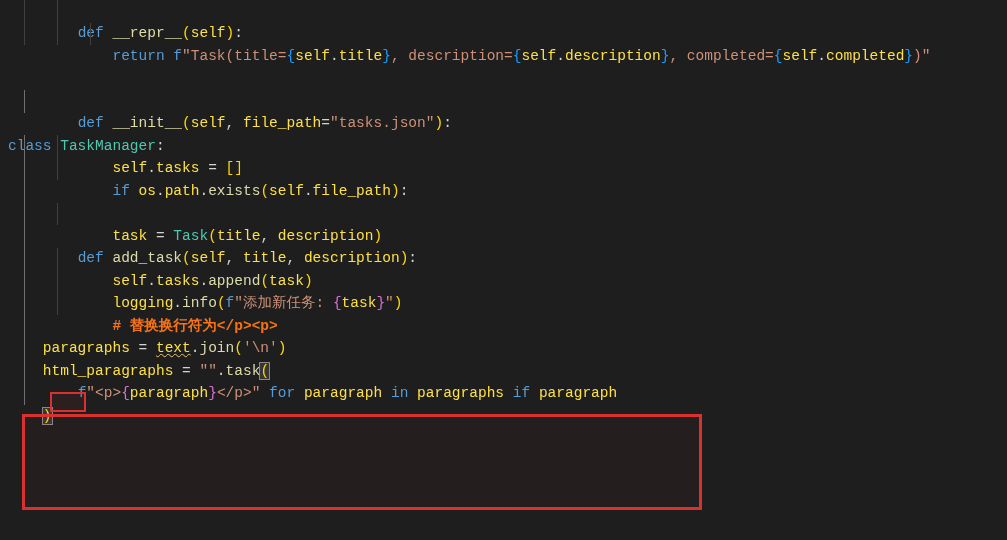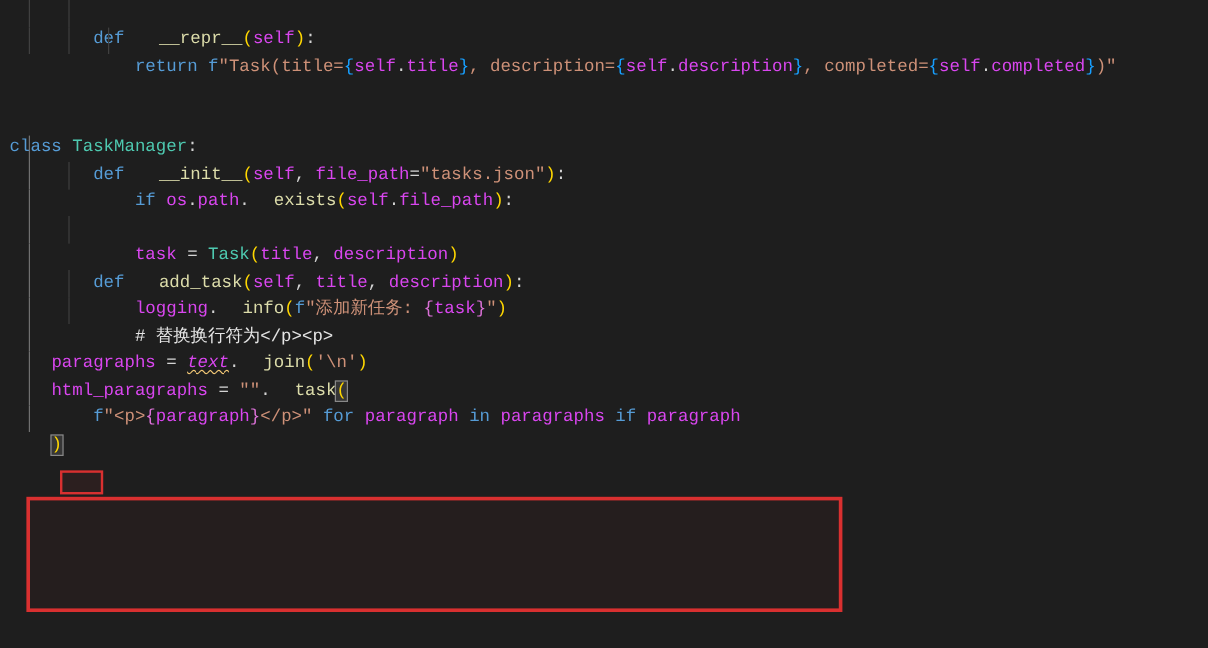--- a/index.html
+++ b/index.html
@@ -27,26 +27,26 @@
   }
   .indent-guide {
     position: absolute;
     top: 0;
     bottom: 0;
     width: 1px;
     background: #404040;
   }
   .indent-guide.active { background: #707070; }
   .kw { color: #569cd6; }        
-  .fn { color: #dcdcaa; margin-left: 20px; }        
+  .fn { color: #dcdcaa; }        
   .cls { color: #4ec9b0; }       
-  .self { color: #d946ef; }      
+  .self { color: #fde047; }      
   .str { color: #ce9178; }       
   .fstr { color: #569cd6; }
-  .comment { color: #e5e5e5; }
+  .comment { color: #f97316; font-weight: bold; }
   .paren { color: #ffd700; }
   .paren2 { color: #da70d6; }
   .brace { color: #179fff; }
   .plain { color: #d4d4d4; }
   .op { color: #d4d4d4; }
   .matchbg { background: rgba(100,100,100,0.35); border:1px solid #888; margin:-1px; }
 
   .highlight-small {
     position: absolute;
     border: 2px solid #d93030;
@@ -57,64 +57,69 @@
     position: absolute;
     border: 3px solid #d93030;
     background: rgba(217,48,48,0.04);
     pointer-events: none;
   }
   .squiggle {
     text-decoration-line: underline;
     text-decoration-style: wavy;
     text-decoration-color: #f0c674;
     text-decoration-thickness: 1px;
-    font-style: italic;
   }
 </style>
 </head>
 <body>
 
 <div class="code-area">
 
   <div class="line">
     <span class="indent-guide" style="left:24px"></span><span class="indent-guide" style="left:57px"></span>    <span class="kw">def</span> <span class="fn">__repr__</span><span class="paren">(</span><span class="self">self</span><span class="paren">)</span><span class="plain">:</span>
   </div>
 
   <div class="line">
     <span class="indent-guide" style="left:24px"></span><span class="indent-guide" style="left:57px"></span><span class="indent-guide" style="left:90px"></span>        <span class="kw">return</span> <span class="fstr">f</span><span class="str">"Task(title=</span><span class="brace">{</span><span class="self">self</span><span class="plain">.</span><span class="self">title</span><span class="brace">}</span><span class="str">, description=</span><span class="brace">{</span><span class="self">self</span><span class="plain">.</span><span class="self">description</span><span class="brace">}</span><span class="str">, completed=</span><span class="brace">{</span><span class="self">self</span><span class="plain">.</span><span class="self">completed</span><span class="brace">}</span><span class="str">)"</span>
   </div>
 
   <div class="line"> </div>
   <div class="line"> </div>
 
   <div class="line">
+    <span class="indent-guide active" style="left:24px"></span>    <span class="kw">def</span> <span class="fn">__init__</span><span class="paren">(</span><span class="self">self</span><span class="plain">, </span><span class="self">file_path</span><span class="op">=</span><span class="str">"tasks.json"</span><span class="paren">)</span><span class="plain">:</span>
+  </div>
+
+  <div class="line">
 <span class="kw">class</span> <span class="cls">TaskManager</span><span class="plain">:</span>
   </div>
 
   <div class="line">
-    <span class="indent-guide active" style="left:24px"></span>    <span class="kw">def</span> <span class="fn">__init__</span><span class="paren">(</span><span class="self">self</span><span class="plain">, </span><span class="self">file_path</span><span class="op">=</span><span class="str">"tasks.json"</span><span class="paren">)</span><span class="plain">:</span>
+    <span class="indent-guide active" style="left:24px"></span><span class="indent-guide" style="left:57px"></span>        <span class="self">self</span><span class="plain">.</span><span class="self">tasks</span> <span class="op">=</span> <span class="paren">[</span><span class="paren">]</span>
   </div>
-
 
 
   <div class="line">
     <span class="indent-guide active" style="left:24px"></span><span class="indent-guide" style="left:57px"></span>        <span class="kw">if</span> <span class="self">os</span><span class="plain">.</span><span class="self">path</span><span class="plain">.</span><span class="fn">exists</span><span class="paren">(</span><span class="self">self</span><span class="plain">.</span><span class="self">file_path</span><span class="paren">)</span><span class="plain">:</span>
   </div>
 
 
   <div class="line"><span class="indent-guide active" style="left:24px"></span> </div>
 
   <div class="line">
     <span class="indent-guide active" style="left:24px"></span><span class="indent-guide" style="left:57px"></span>        <span class="self">task</span> <span class="op">=</span> <span class="cls">Task</span><span class="paren">(</span><span class="self">title</span><span class="plain">, </span><span class="self">description</span><span class="paren">)</span>
   </div>
 
   <div class="line">
     <span class="indent-guide active" style="left:24px"></span>    <span class="kw">def</span> <span class="fn">add_task</span><span class="paren">(</span><span class="self">self</span><span class="plain">, </span><span class="self">title</span><span class="plain">, </span><span class="self">description</span><span class="paren">)</span><span class="plain">:</span>
   </div>
 
+  <div class="line">
+    <span class="indent-guide active" style="left:24px"></span><span class="indent-guide" style="left:57px"></span>        <span class="self">self</span><span class="plain">.</span><span class="self">tasks</span><span class="plain">.</span><span class="fn">append</span><span class="paren">(</span><span class="self">task</span><span class="paren">)</span>
+  </div>
 
   <div class="line">
     <span class="indent-guide active" style="left:24px"></span><span class="indent-guide" style="left:57px"></span>        <span class="self">logging</span><span class="plain">.</span><span class="fn">info</span><span class="paren">(</span><span class="fstr">f</span><span class="str">"添加新任务: </span><span class="paren2">{</span><span class="self">task</span><span class="paren2">}</span><span class="str">"</span><span class="paren">)</span>
   </div>
 
   <div class="line">
     <span class="indent-guide active" style="left:24px"></span><span class="indent-guide" style="left:57px"></span>        <span class="comment"># 替换换行符为&lt;/p&gt;&lt;p&gt;</span>
   </div>
 
   <div class="line">

